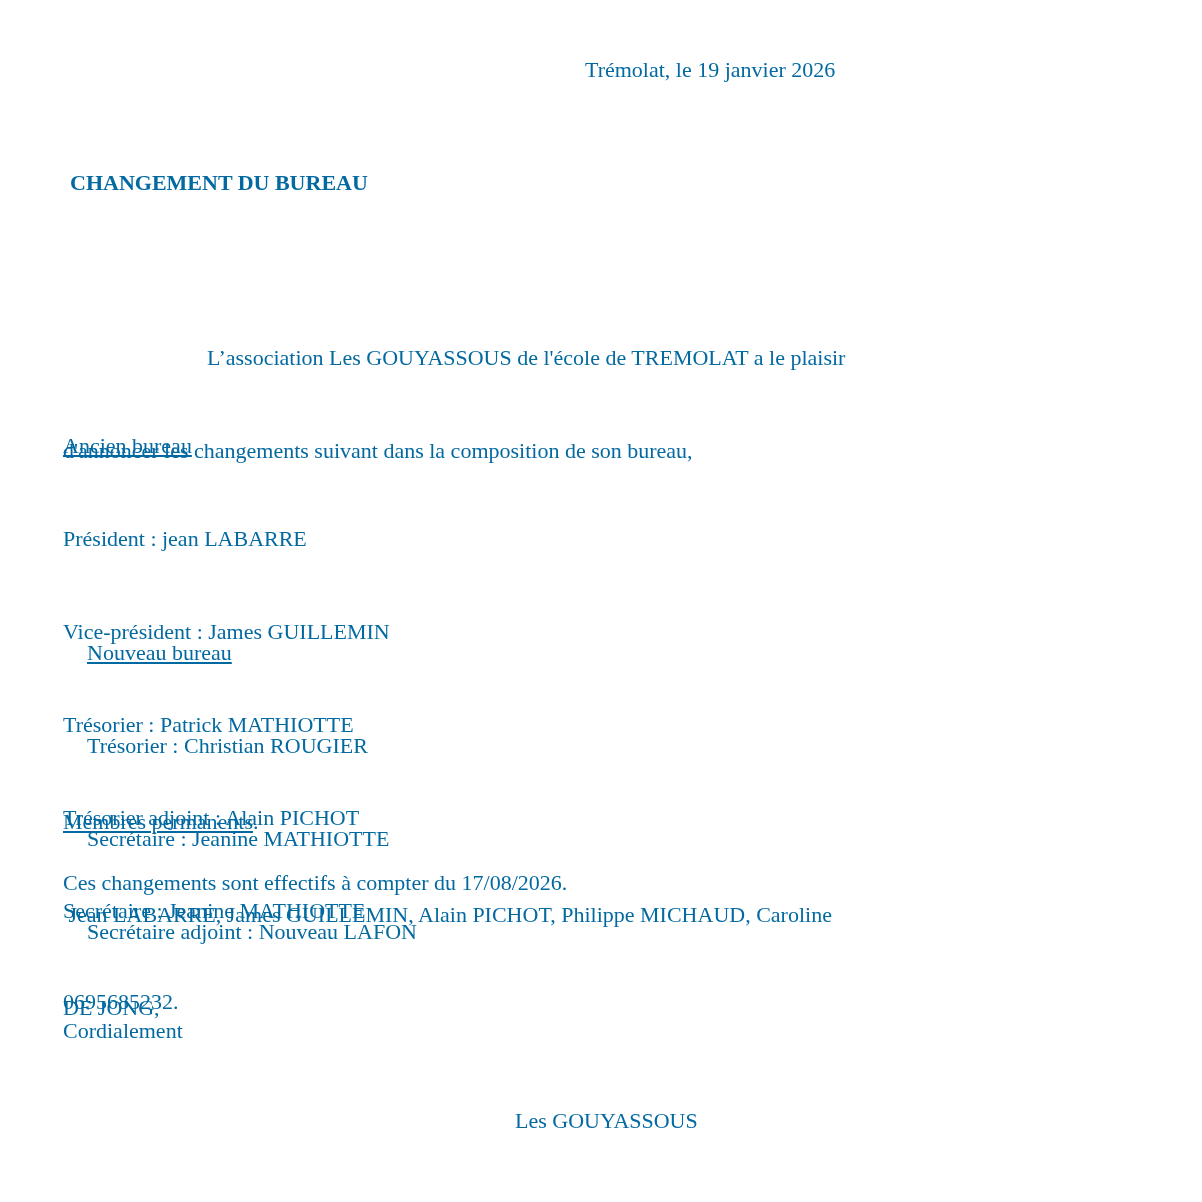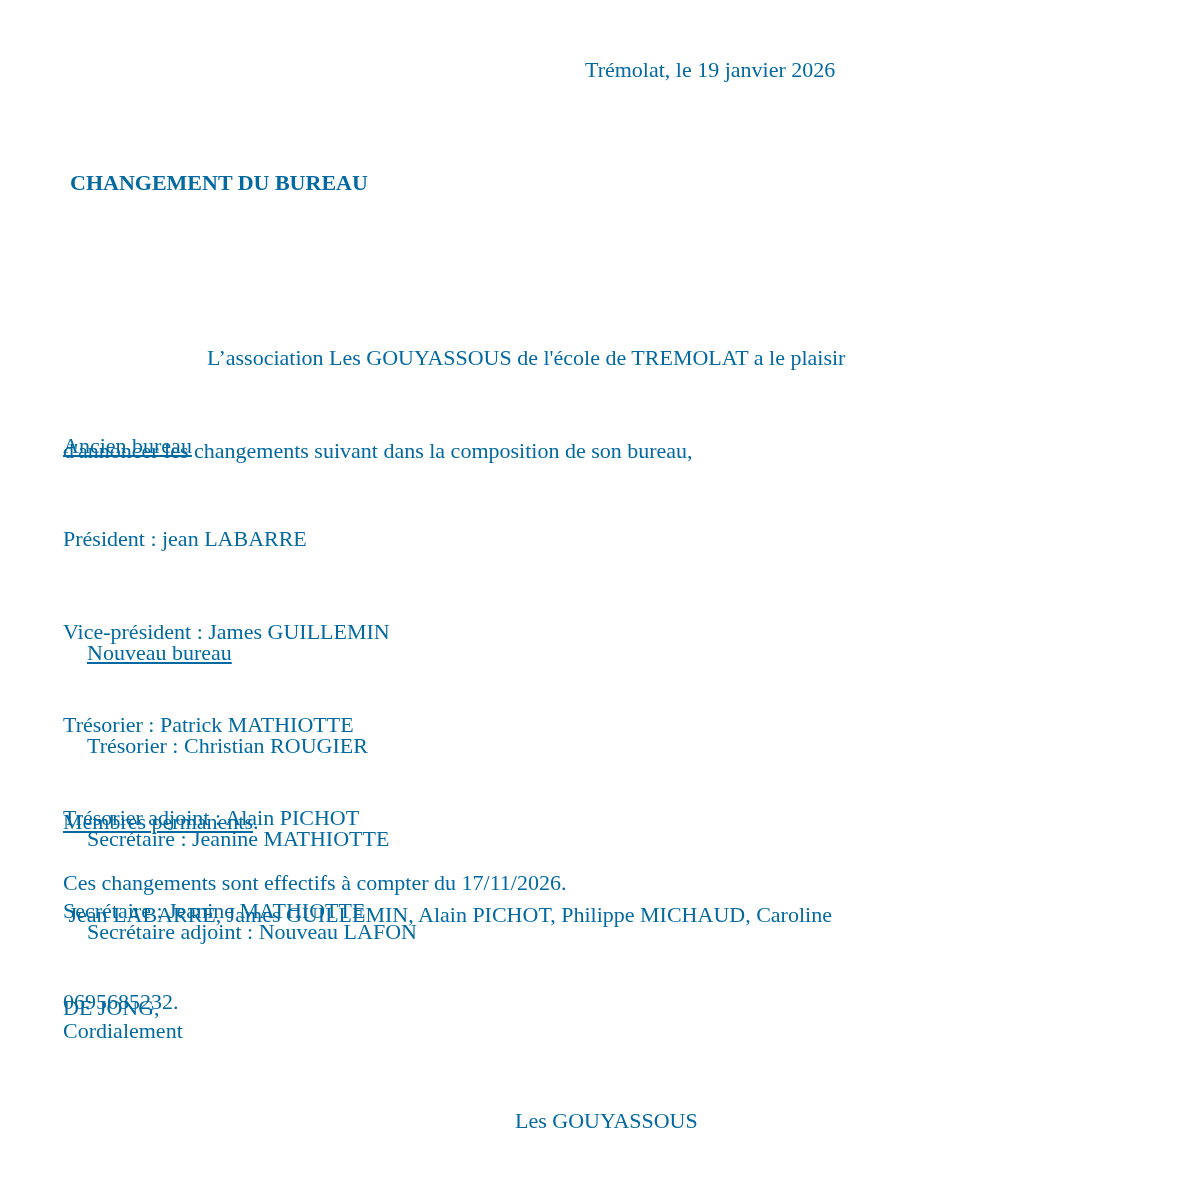--- a/index.html
+++ b/index.html
@@ -77,21 +77,21 @@
     <div>Secrétaire : Jeanine MATHIOTTE</div>
     <div>Secrétaire adjoint : Nouveau LAFON</div>
   </div>
 
   <div class="block section-membres">
     <div><span class="section-heading">Membres permanents</span><span>.</span></div>
     <div> Jean LABARRE, James GUILLEMIN, Alain PICHOT, Philippe MICHAUD, Caroline</div>
     <div>DE JONG,</div>
   </div>
 
-  <div class="block effective-line">Ces changements sont effectifs à compter du 17/11/2026.</div>
+  <div class="block effective-line">Ces changements sont effectifs à compter du 17/08/2026.</div>
 
   <div class="block contact">
     <div>0695685232.</div>
   </div>
 
   <div class="block closing">Cordialement</div>
 
   <div class="block signature">Les GOUYASSOUS</div>
 
 </div>

